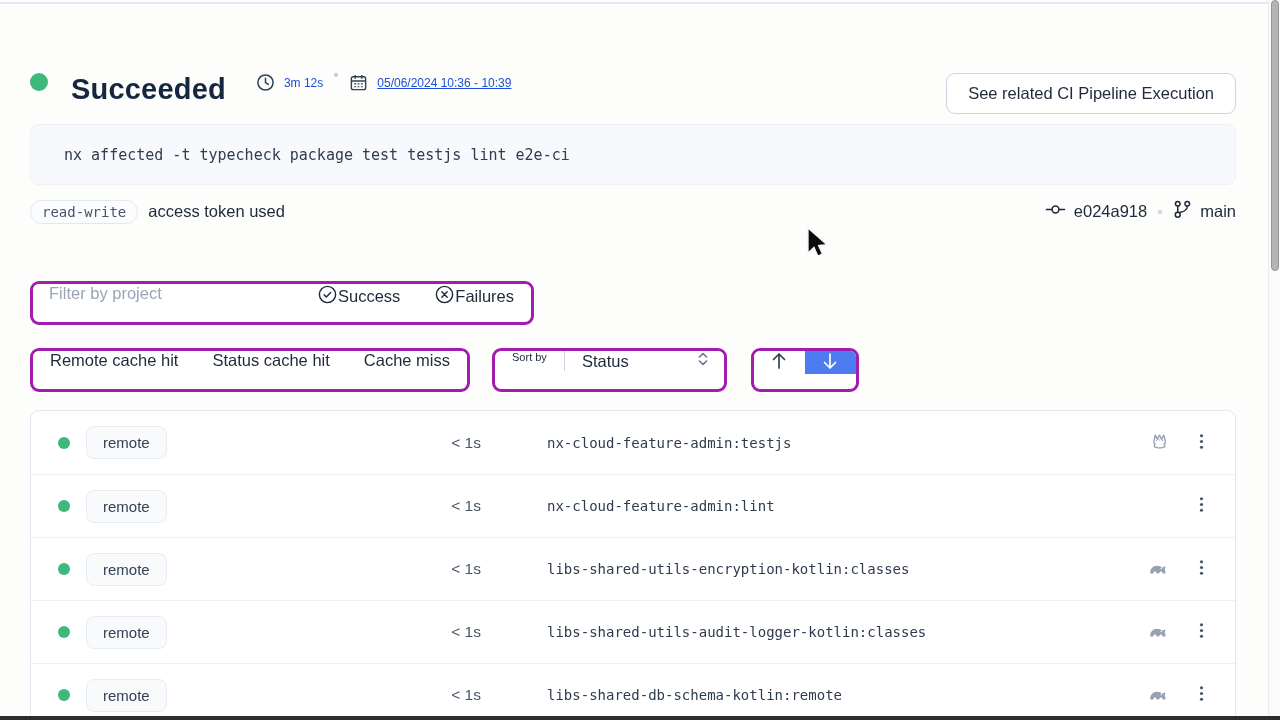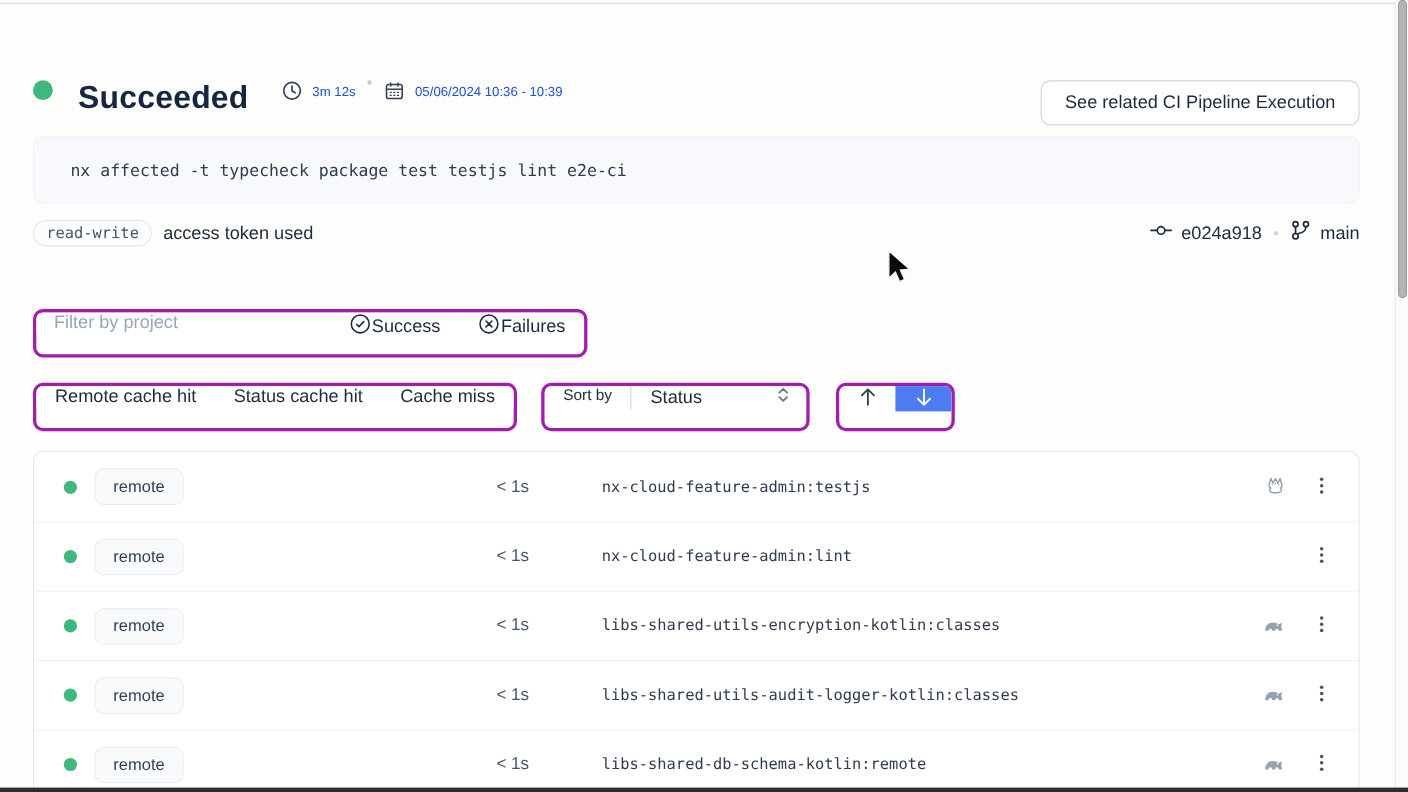--- a/index.html
+++ b/index.html
@@ -58,21 +58,21 @@
   .filter-row { position:absolute; top:281px; left:30px; display:flex; }
   .filter-group { height:44px; }
   .filter-input {
     border:none; outline:none; width:267px; padding:0 16px; font-size:16.5px;
     font-family:"Liberation Sans", sans-serif; color:#1e293b; background:#fff;
   }
   .filter-input::placeholder { color:#9aa5b5; }
 
   .controls-row { position:absolute; top:348px; left:30px; display:flex; align-items:stretch; height:44px; }
   .sort-group { margin-left:22px; }
-  .sort-label { display:flex; align-items:center; padding:0 17px; font-size:14px; color:#1e293b; }
+  .sort-label { display:flex; align-items:center; padding:0 17px; font-size:11px; color:#1e293b; }
   .sort-select { display:flex; align-items:center; justify-content:space-between; width:160px; padding:0 13px 0 17px; cursor:pointer; font-size:16.5px; color:#1e293b; background:#fff; }
   .dir-group { margin-left:24px; }
   .dir-btn { width:51px; display:flex; align-items:center; justify-content:center; background:#fff; border:none; cursor:pointer; }
   .dir-btn.active { background:#4c7cef; }
 
   
   .task-card {
     position:absolute; top:410px; left:30px; width:1206px;
     background:#fff; border:1px solid #e2e8f0; border-radius:9px; overflow:hidden;
   }
@@ -105,21 +105,21 @@
   <span class="header-meta">
     <span>
       <svg width="19" height="19" viewBox="0 0 20 20" fill="none" stroke="#334155" stroke-width="1.6">
           <circle cx="10" cy="10" r="8"></circle>
           <path d="M10 5.5v4.7l3 1.8" stroke-linecap="round" stroke-linejoin="round"></path>
         </svg>
     </span>
     <span class="meta-text">3m 12s</span>
   </span>
   <span class="sep-dot"></span>
-  <span class="header-meta" style="margin-left:0;">
+  <span class="header-meta" style="margin-left:0;text-decoration:underline;">
     <span>
       <svg width="19" height="19" viewBox="0 0 20 20" fill="none" stroke="#334155" stroke-width="1.5">
           <rect x="2.5" y="4" width="15" height="13.5" rx="2"></rect>
           <path d="M2.5 8.5h15M6.5 2v4M13.5 2v4"></path>
           <path d="M5.5 11.5h2M9 11.5h2M12.5 11.5h2M5.5 14.5h2M9 14.5h2M12.5 14.5h2" stroke-width="1.2"></path>
         </svg>
     </span>
     <span class="meta-text">05/06/2024 10:36 - 10:39</span>
   </span>
   <button class="related-btn">See related CI Pipeline Execution</button>

